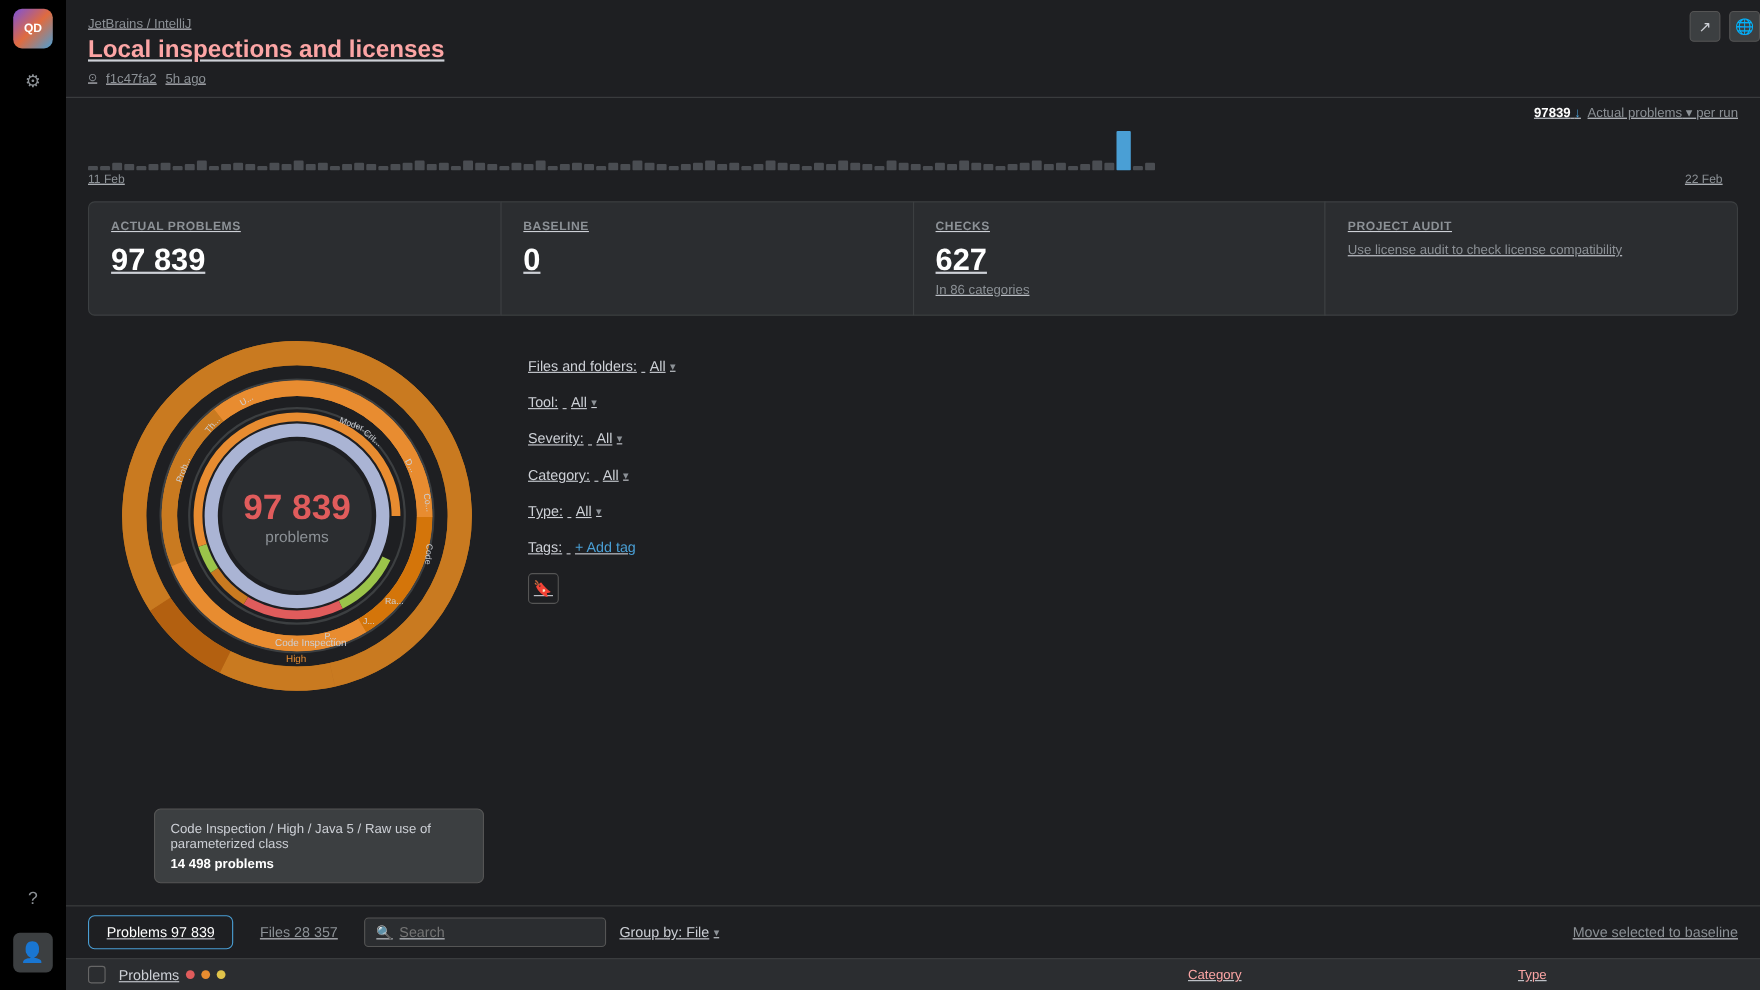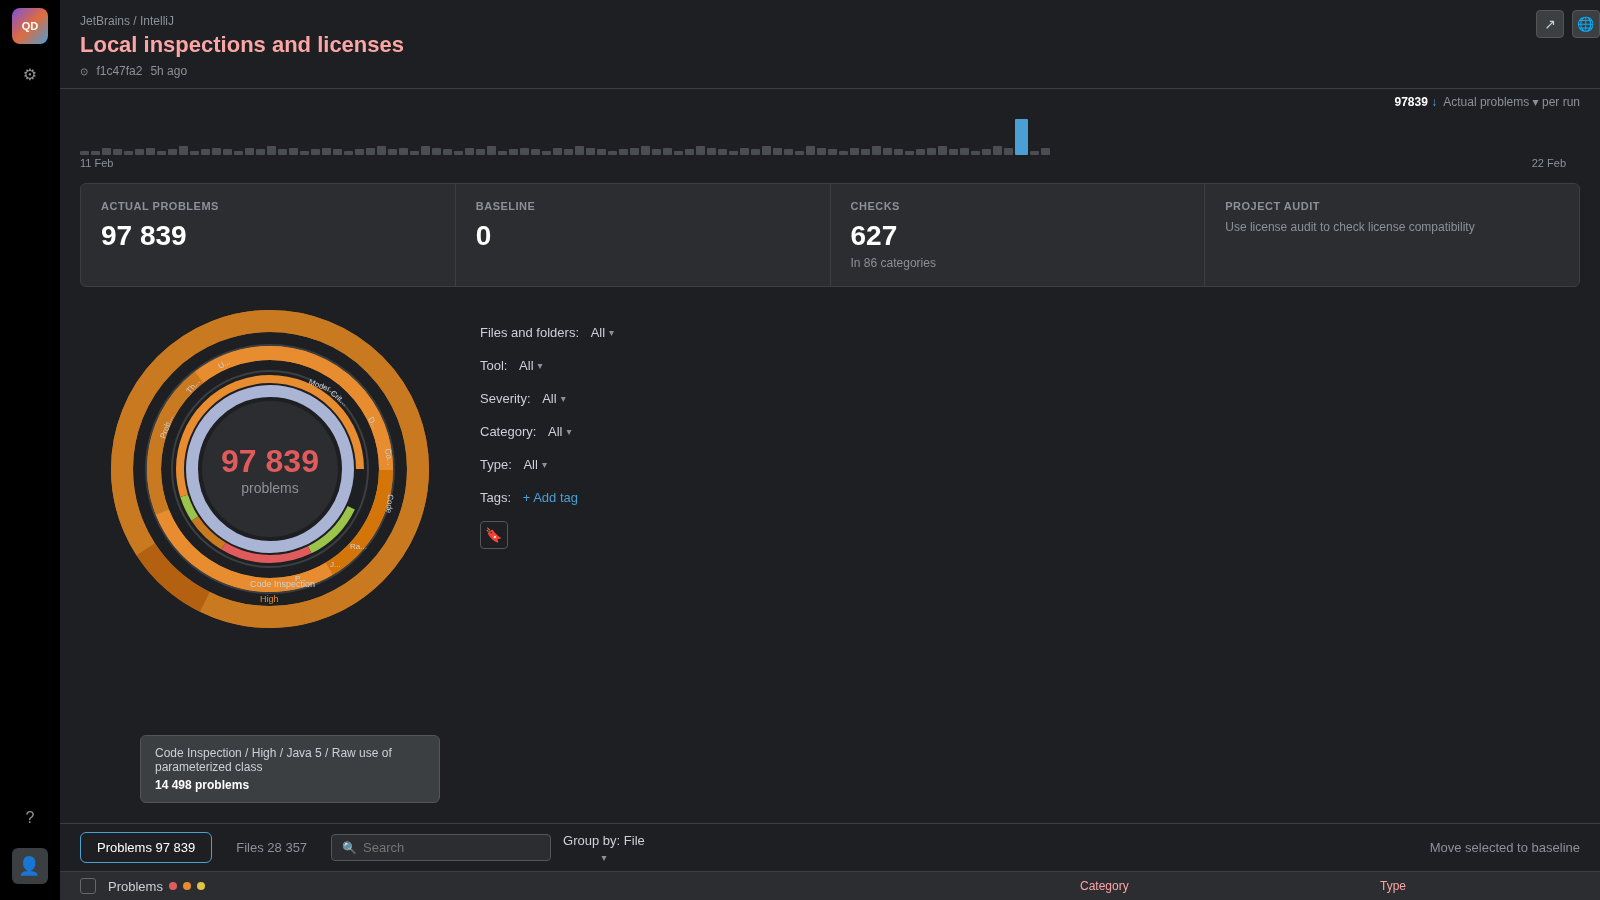--- a/index.html
+++ b/index.html
@@ -49,20 +49,21 @@
       color: #8c9196; font-size: 16px;
       cursor: pointer;
     }
 
     
     .main {
       flex: 1;
       display: flex;
       flex-direction: column;
       overflow: hidden;
+      text-decoration: underline;
     }
 
     
     .header {
       padding: 14px 20px 10px 20px;
       border-bottom: 1px solid #3c3f41;
       flex-shrink: 0;
     }
     .breadcrumb {
       color: #8c9196;
@@ -273,21 +274,20 @@
     }
     .search-icon { color: #8c9196; font-size: 12px; }
     .group-by {
       display: flex;
       align-items: center;
       gap: 4px;
       color: #cdd0d6;
       font-size: 13px;
       cursor: pointer;
       margin-left: 4px;
-      flex-direction: column;
     }
     .move-baseline {
       margin-left: auto;
       color: #8c9196;
       font-size: 13px;
     }
 
     
     .table-header {
       display: flex;

